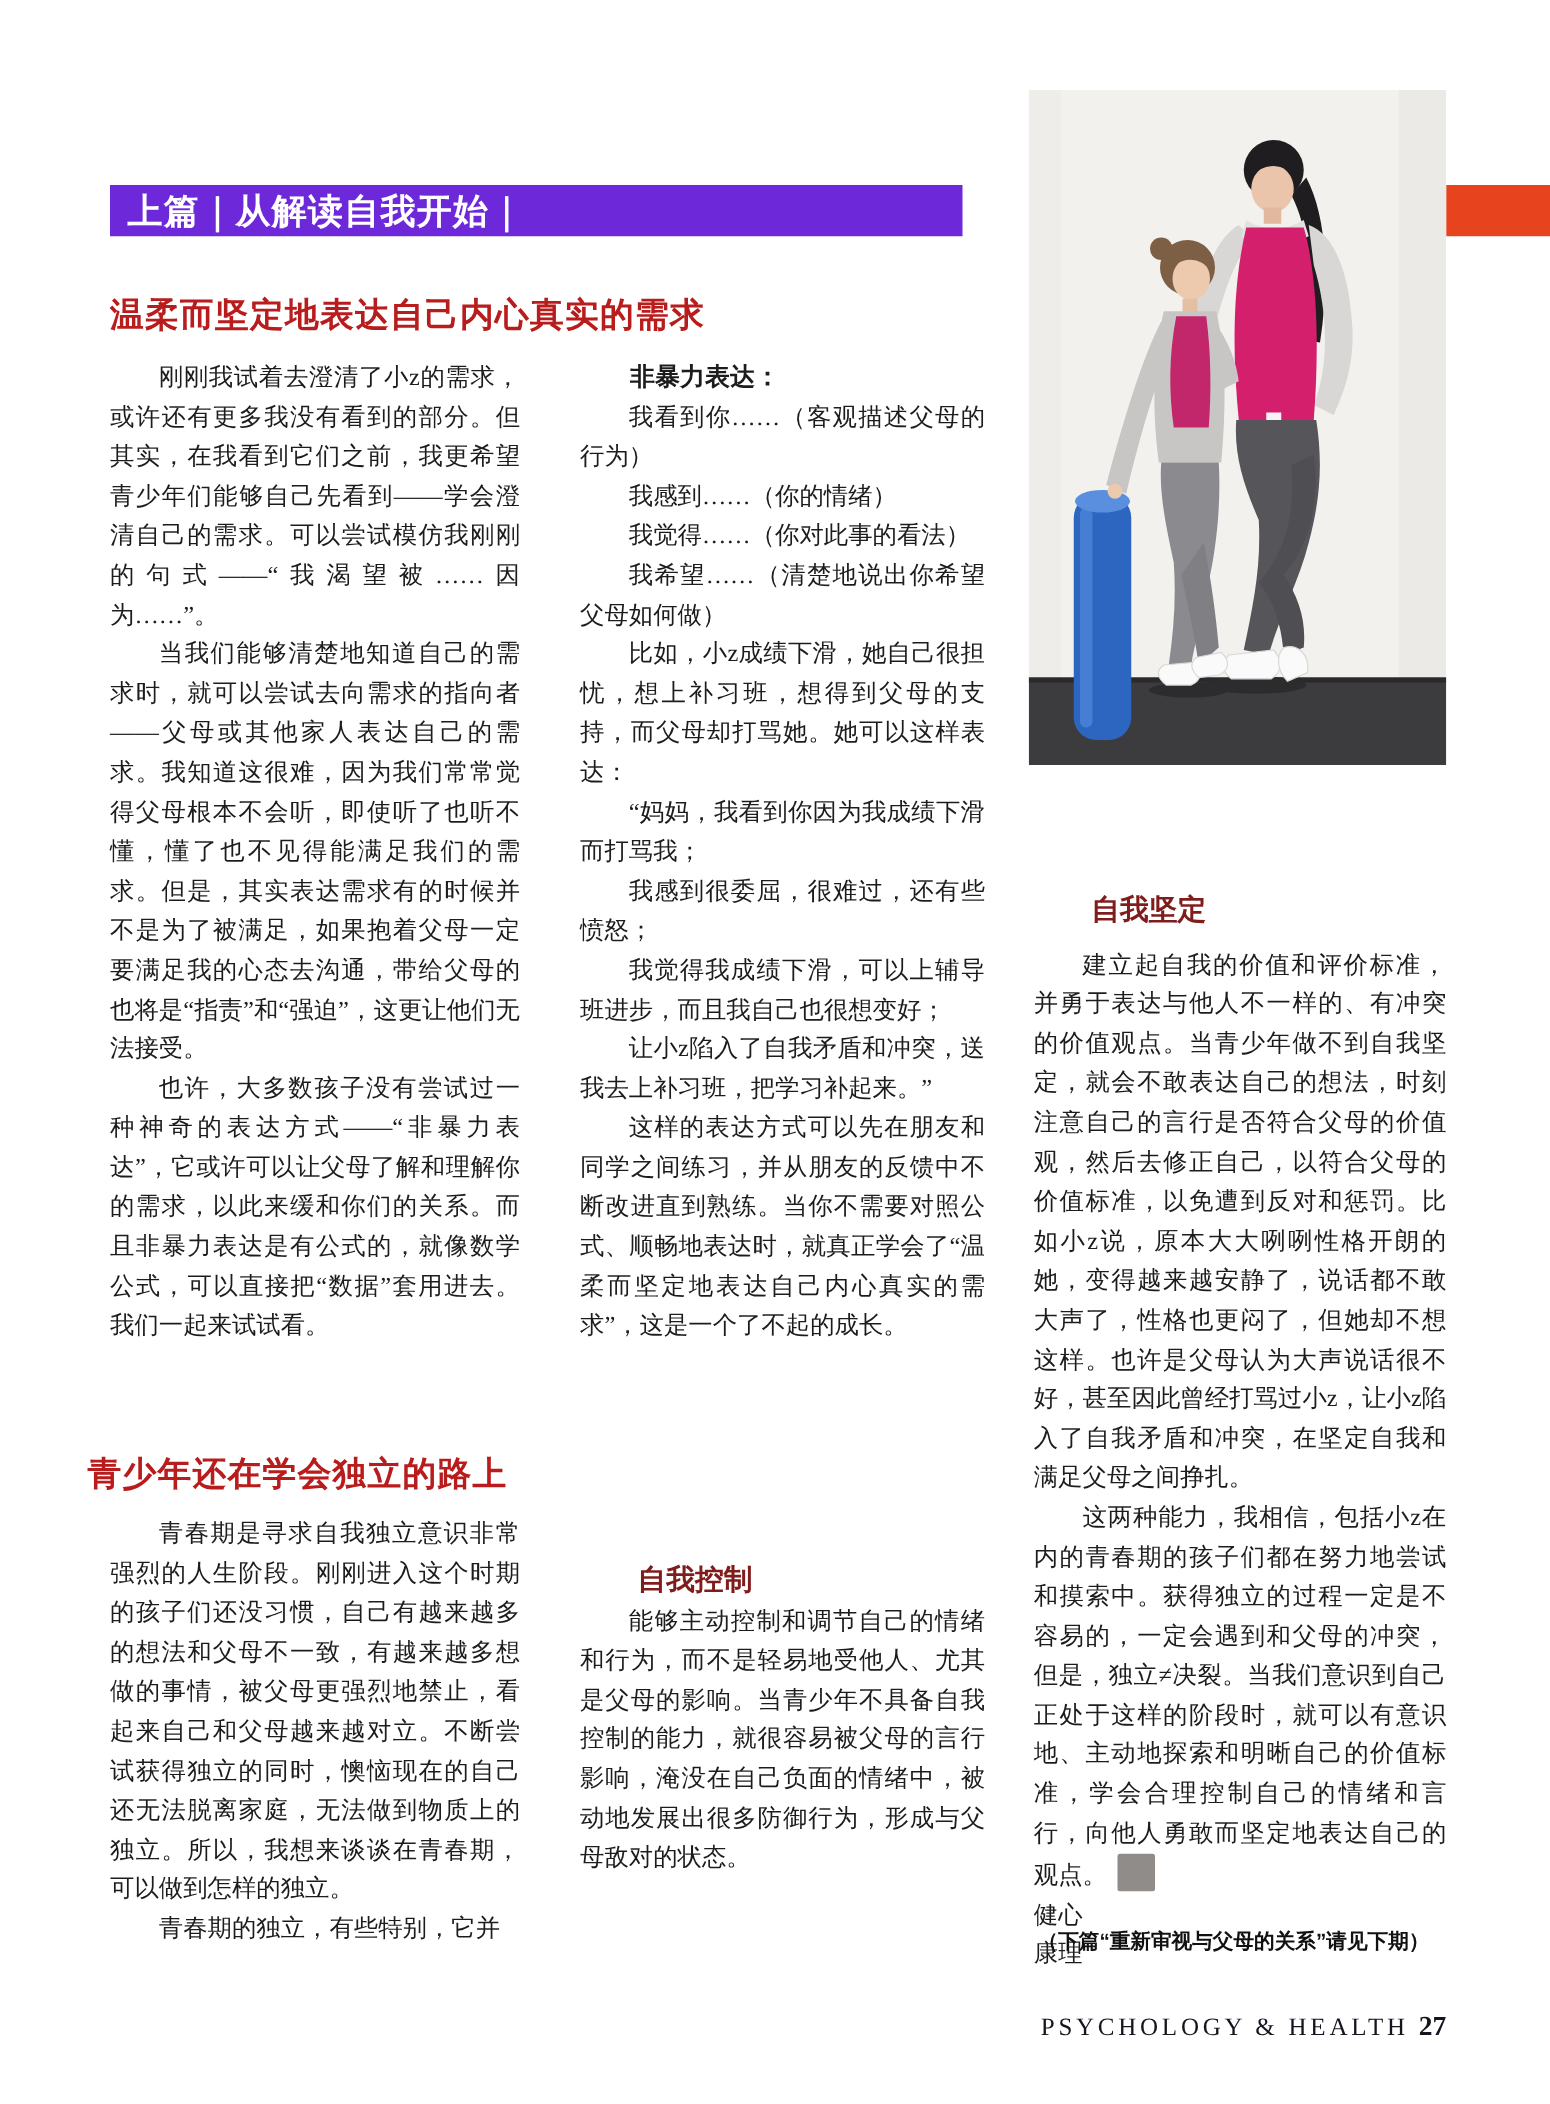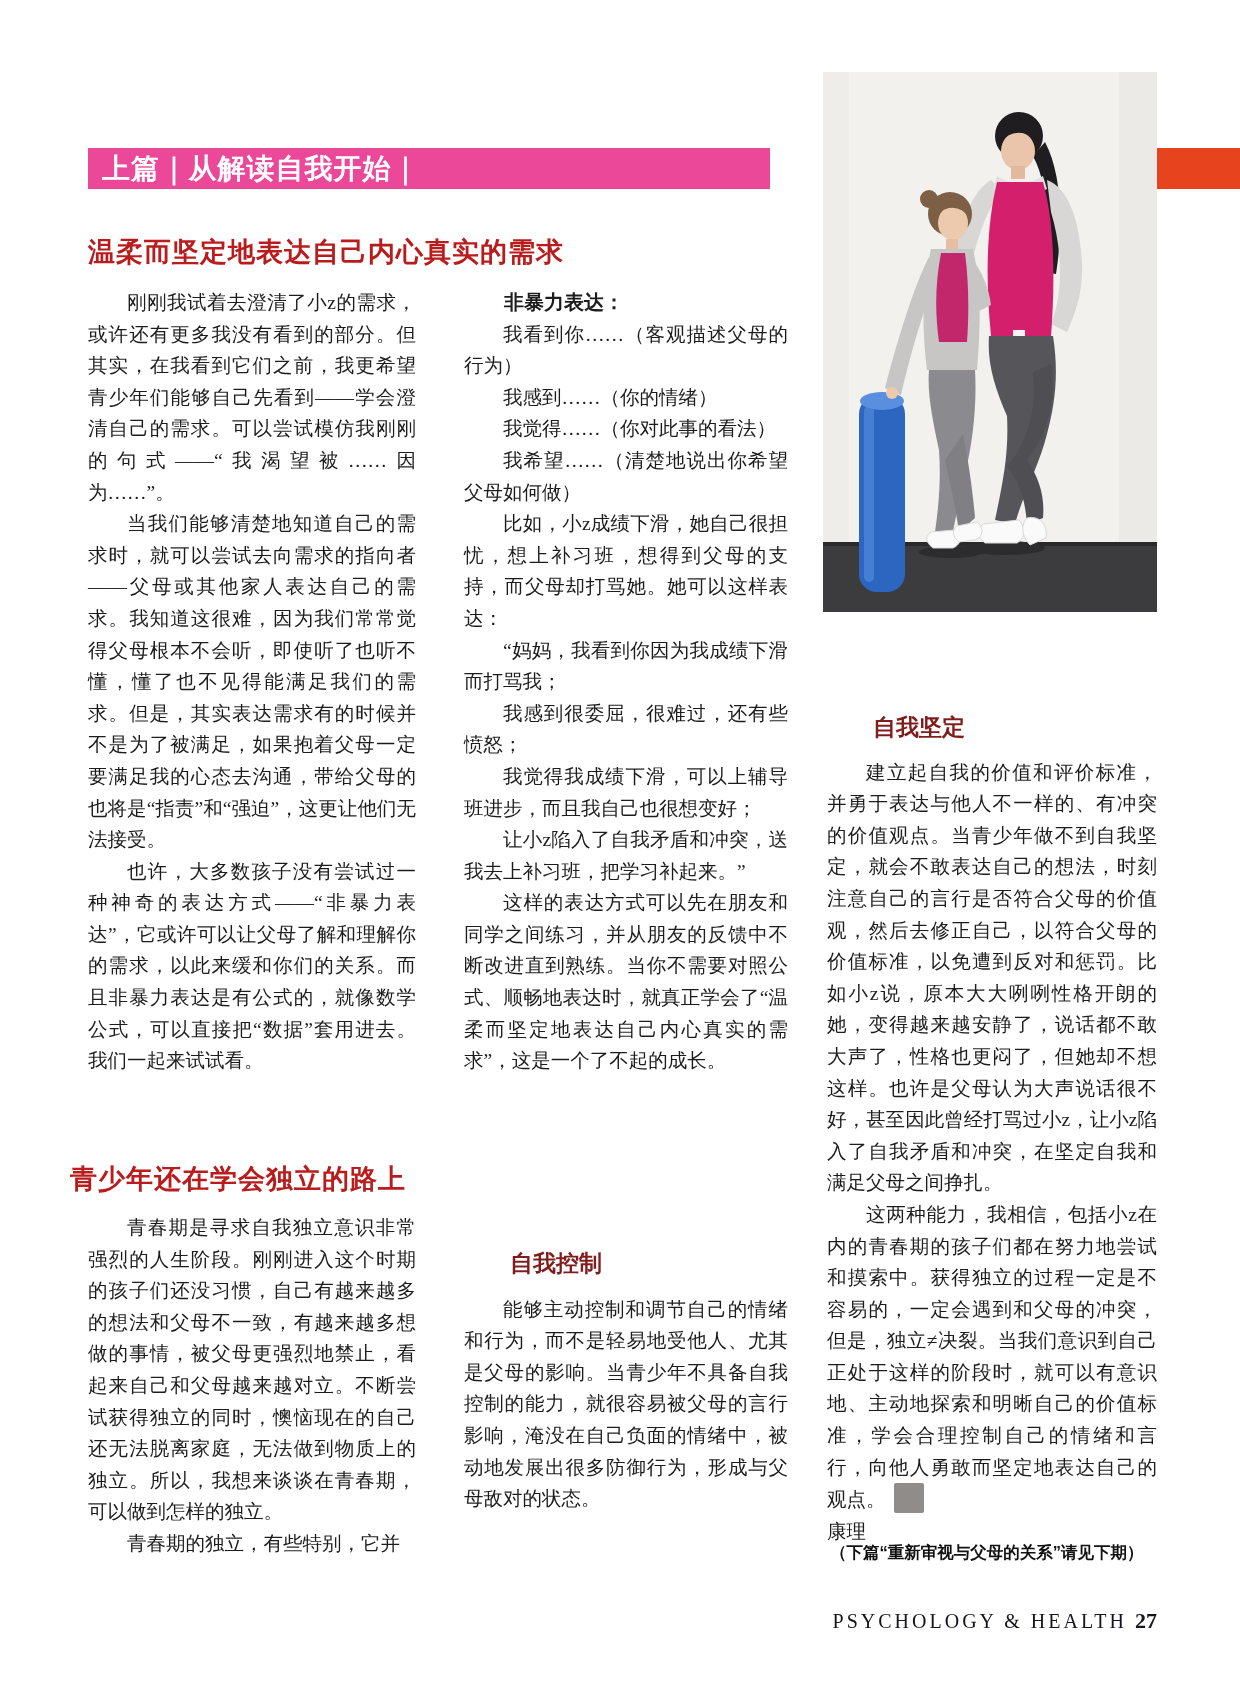--- a/index.html
+++ b/index.html
@@ -1,20 +1,20 @@
 <!DOCTYPE html>
 <html><head>
 <meta charset="utf-8">
 <style>
   html,body{margin:0;padding:0;background:#ffffff;}
   .page{position:relative;width:1240px;height:1683px;background:#ffffff;overflow:hidden;
         font-family:"Liberation Serif","DejaVu Serif",serif;color:#1c1c1c;}
 
   
-  .kicker{position:absolute;left:88px;top:148px;width:682px;height:41px;background:#ec4899;
+  .kicker{position:absolute;left:88px;top:148px;width:682px;height:41px;background:#6d28d9;
           color:#ffffff;font-family:"Liberation Sans","DejaVu Sans",sans-serif;font-weight:700;
           font-size:28px;line-height:41px;padding-left:14px;box-sizing:border-box;letter-spacing:1px;}
   .red-strip{position:absolute;left:1157px;top:148px;width:83px;height:41px;background:#e8431f;}
 
   
   .photo{position:absolute;left:823px;top:72px;width:334px;height:540px;}
 
   
   .sec-title{position:absolute;font-family:"Liberation Serif","DejaVu Serif",serif;font-weight:700;
              font-size:27px;color:#b91c1c;letter-spacing:1px;white-space:nowrap;}
@@ -27,21 +27,21 @@
   .col p.noindent{text-indent:0;}
   #col1a{left:88px;top:287px;width:328px;}
   #col2a{left:464px;top:287px;width:324px;}
   #col1b{left:88px;top:1212px;width:328px;}
   #col2b{left:464px;top:1212px;width:324px;}
   #col3{left:827px;top:712px;width:330px;}
 
   .lead-bold{font-family:"Liberation Sans","DejaVu Sans",sans-serif;font-weight:700;font-size:20px;}
   .subhead{font-family:"Liberation Sans","DejaVu Sans",sans-serif;font-weight:700;font-size:23px;
            color:#7f1d1d;text-indent:0;text-align:left;}
-  #col2b .subhead{margin:36px 0 14px 0;}
+  #col2b .subhead{margin:36px 0 2px 0;}
   #col3 .subhead{margin:0 0 13px 0;}
 
   
   .seal{display:inline-block;width:30px;height:30px;background:#8f8c89;color:#ffffff;
         font-family:"Liberation Sans","DejaVu Sans",sans-serif;font-size:12px;line-height:14px;
         text-align:center;vertical-align:-7px;margin-left:8px;border-radius:2px;padding-top:1px;
         box-sizing:border-box;text-indent:0;}
 
   
   .footnote{position:absolute;left:830px;top:1542px;white-space:nowrap;color:#111111;
@@ -149,20 +149,21 @@
 
   <div id="col2b" class="col">
     <p class="subhead">自我控制</p>
     <p>能够主动控制和调节自己的情绪和行为，而不是轻易地受他人、尤其是父母的影响。当青少年不具备自我控制的能力，就很容易被父母的言行影响，淹没在自己负面的情绪中，被动地发展出很多防御行为，形成与父母敌对的状态。</p>
   </div>
 
   <div id="col3" class="col">
     <p class="subhead">自我坚定</p>
     <p>建立起自我的价值和评价标准，并勇于表达与他人不一样的、有冲突的价值观点。当青少年做不到自我坚定，就会不敢表达自己的想法，时刻注意自己的言行是否符合父母的价值观，然后去修正自己，以符合父母的价值标准，以免遭到反对和惩罚。比如小z说，原本大大咧咧性格开朗的她，变得越来越安静了，说话都不敢大声了，性格也更闷了，但她却不想这样。也许是父母认为大声说话很不好，甚至因此曾经打骂过小z，让小z陷入了自我矛盾和冲突，在坚定自我和满足父母之间挣扎。</p>
     <p><span>这两种能力，我相信，包括小z在内的青春期的孩子们都在努力地尝试和摸索中。获得独立的过程一定是不容易的，一定会遇到和父母的冲突，但是，独立≠决裂。当我们意识到自己正处于这样的阶段时，就可以有意识地、主动地探索和明晰自己的价值标准，学会合理控制自己的情绪和言行，向他人勇敢而坚定地表达自己的观点。</span><span class="seal"></span></p>
+      <div>健心</div>
       <div>康理</div>
       <p></p>
   </div>
 
   <div class="footnote">（下篇“重新审视与父母的关系”请见下期）</div>
 
   <div class="footer">
     <span>PSYCHOLOGY &amp; HEALTH</span><span class="pagenum">27</span>
   </div>
 

